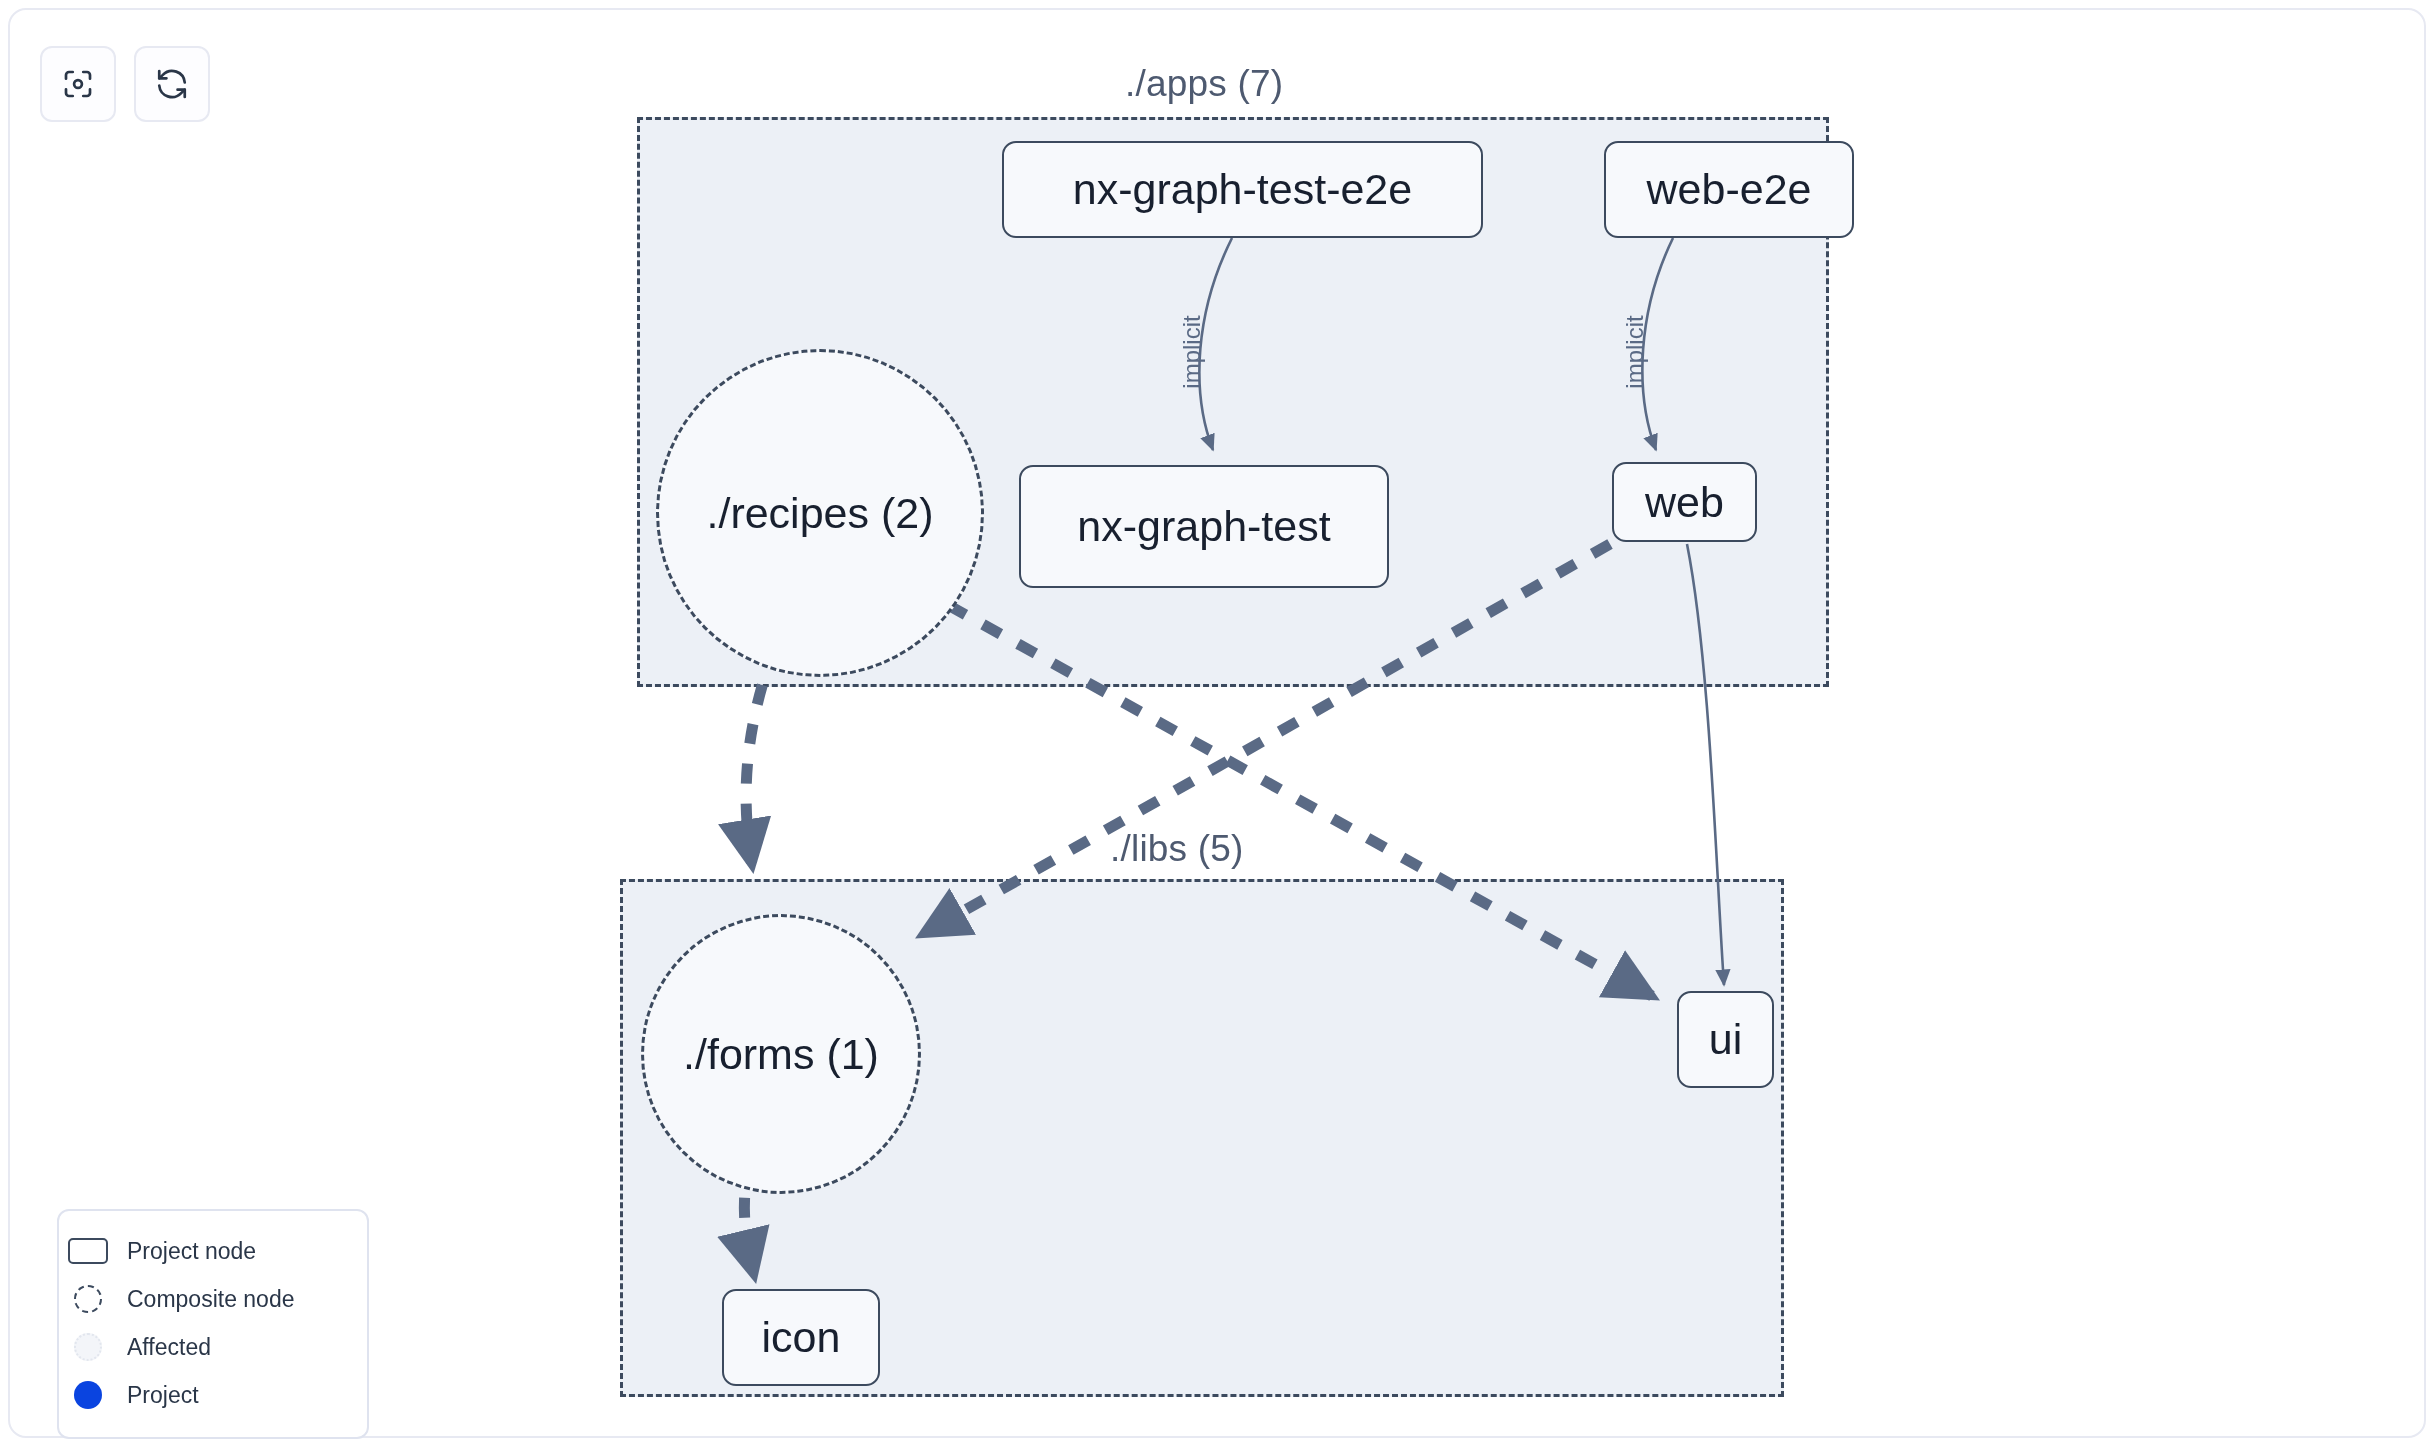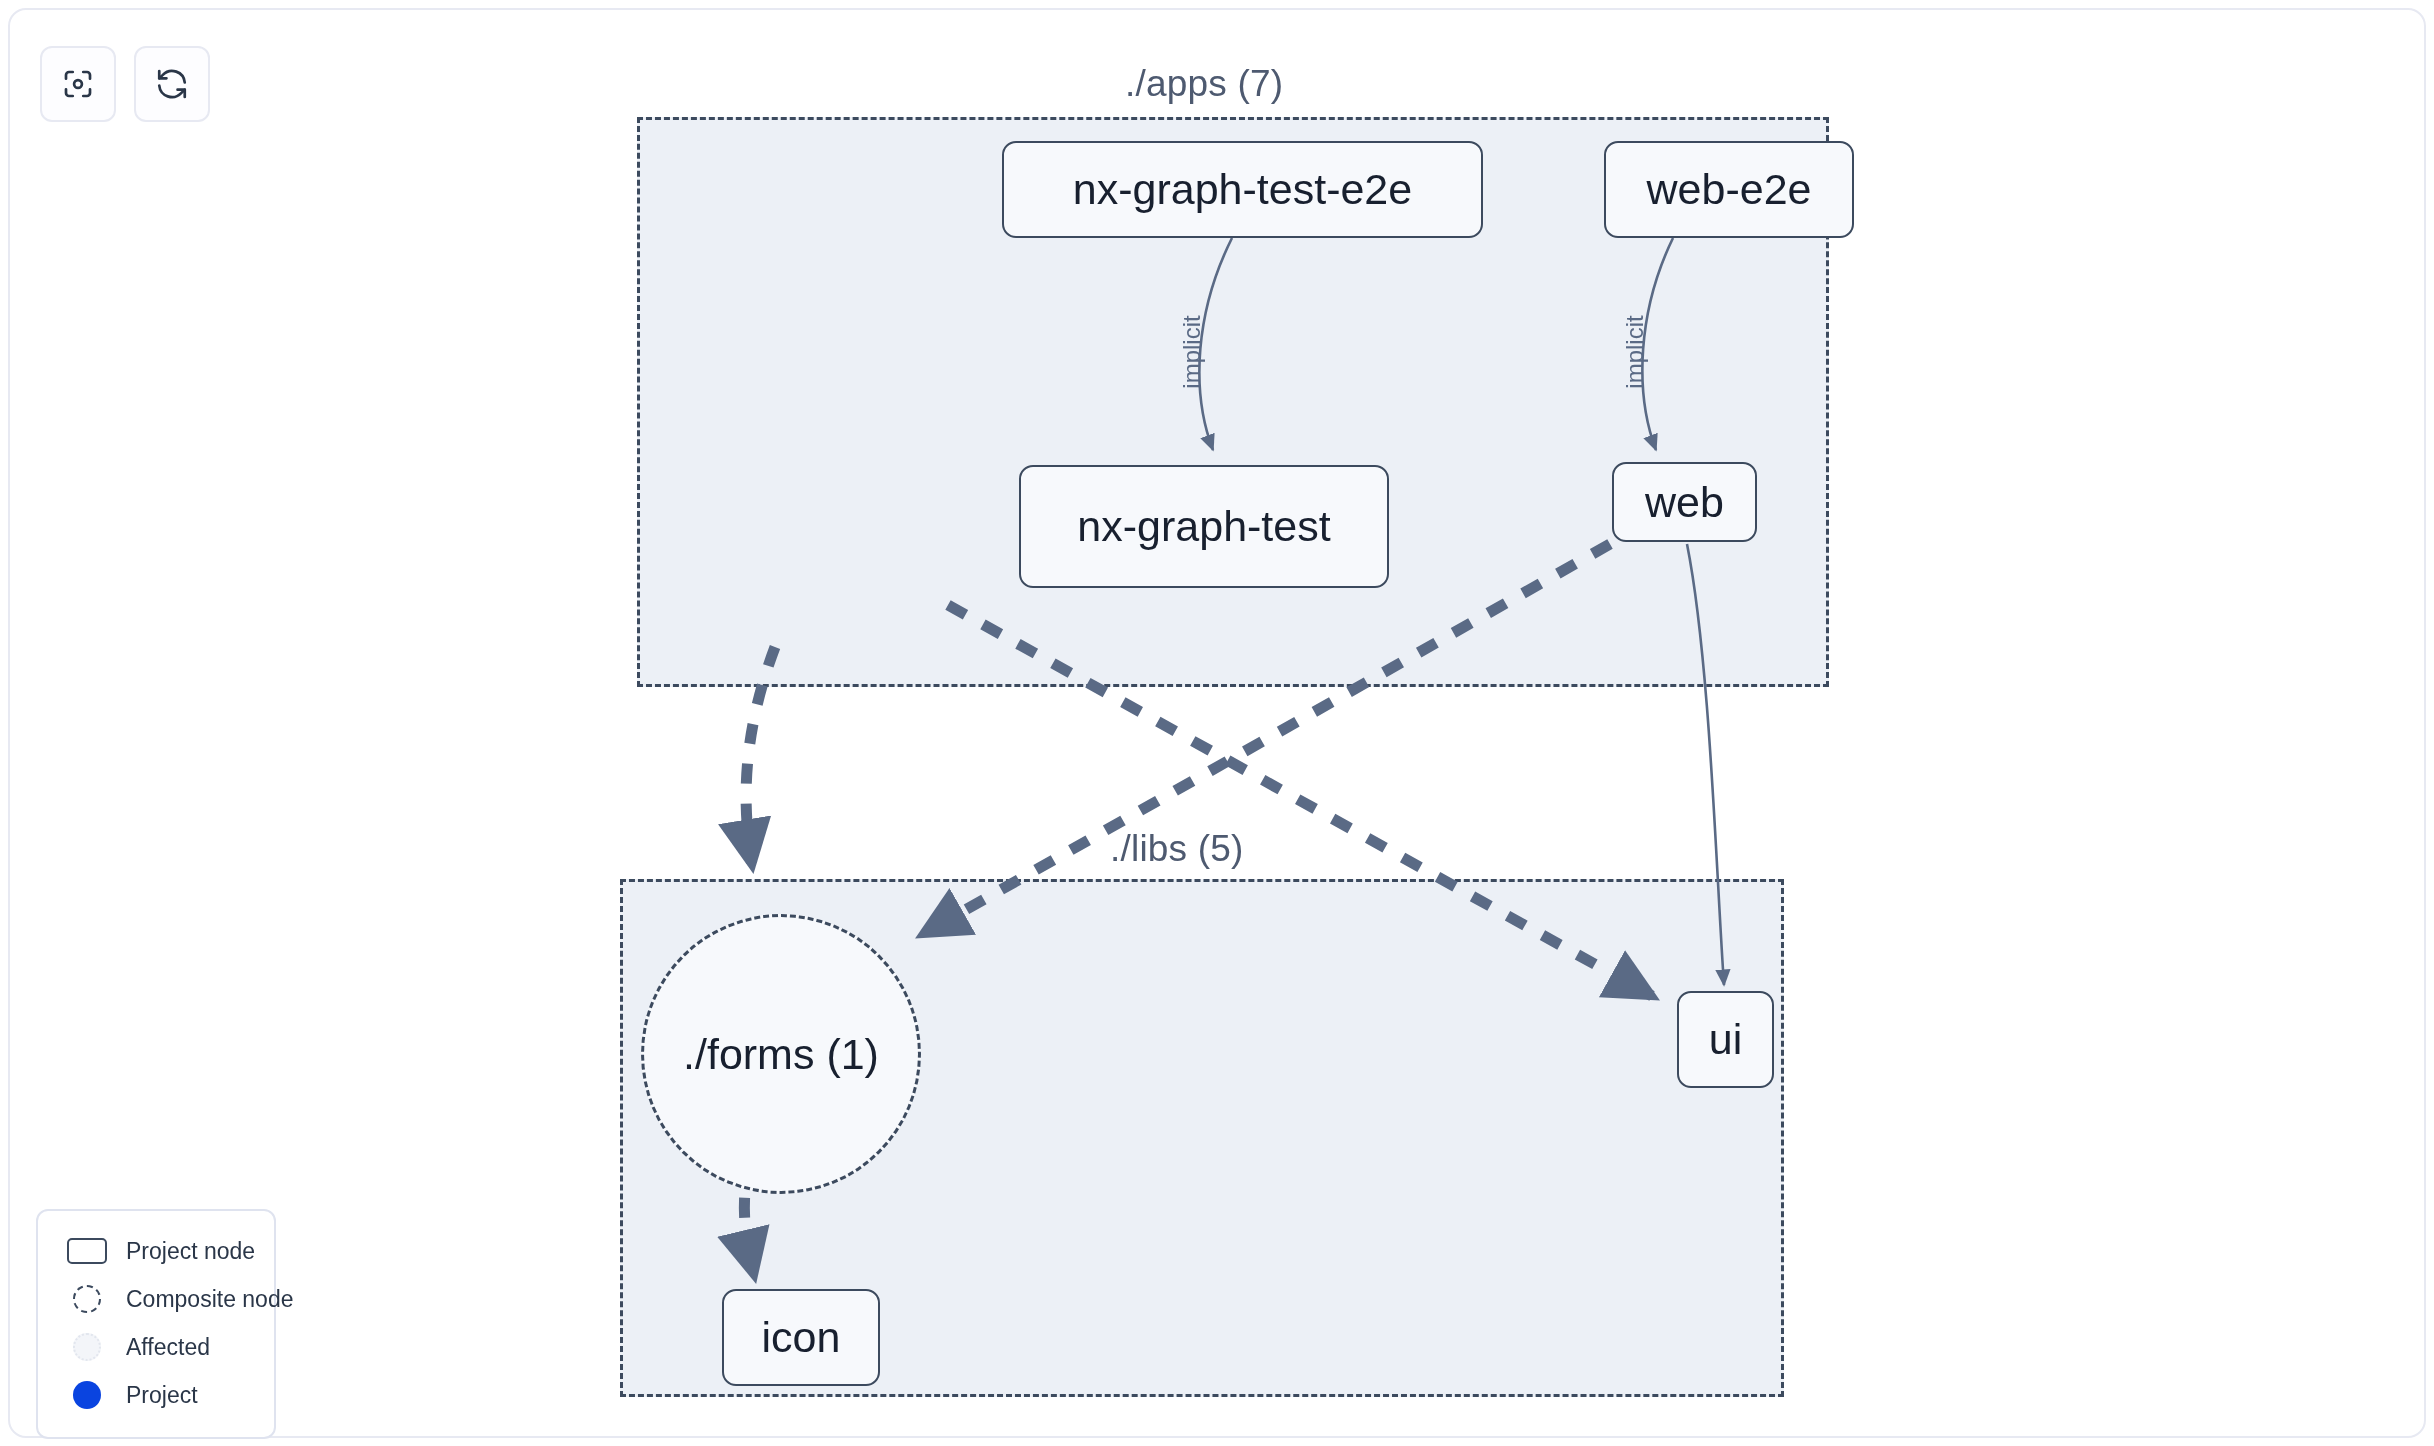--- a/index.html
+++ b/index.html
@@ -117,27 +117,27 @@
     font-size: 24px;
     color: #5a6a85;
     white-space: nowrap;
     transform-origin: center center;
     pointer-events: none;
   }
 
   
   #legend {
     position: absolute;
-    left: 26px;
+    left: 47px;
     top: 1199px;
-    width: 240px;
+    width: 312px;
     border: 2px solid #dfe3ef;
     border-radius: 12px;
     background: #ffffff;
-    padding: 16px 20px 18px 26px;
+    padding: 16px 20px 18px 6px;
     box-sizing: border-box;
   }
   .legend-row {
     display: flex;
     align-items: center;
     height: 48px;
   }
   .legend-swatch {
     width: 46px;
     display: flex;
@@ -235,20 +235,23 @@
       <path d="M 1600 534 L 913 924" fill="none" stroke="#5a6a85" stroke-width="11" stroke-dasharray="20 20" marker-end="url(#arrow-fat)"></path>
 
       <path d="M 1677 534 C 1700 650 1706 860 1714 975" fill="none" stroke="#5a6a85" stroke-width="2.6" marker-end="url(#arrow-thin)"></path>
 
       <path d="M 740 1148 C 728 1200 738 1240 744 1265" fill="none" stroke="#5a6a85" stroke-width="11" stroke-dasharray="20 20" marker-end="url(#arrow-fat)"></path>
     </svg>
 
     <div class="edge-label" style="left:1145px; top:328px; transform: rotate(-90deg);">implicit</div>
     <div class="edge-label" style="left:1588px; top:328px; transform: rotate(-90deg);">implicit</div>
 
+    <div class="composite" style="left:646px; top:339px; width:328px; height:328px;">
+      <span class="node-label">./recipes (2)</span>
+    </div>
 
     <div class="composite" style="left:631px; top:904px; width:280px; height:280px;">
       <span class="node-label">./forms (1)</span>
     </div>
 
     <div class="node" style="left:992px; top:131px; width:481px; height:97px;">
       <span class="node-label">nx-graph-test-e2e</span>
     </div>
 
     <div class="node" style="left:1550px; top:131px; width:250px; height:97px;margin-left:44px;">

